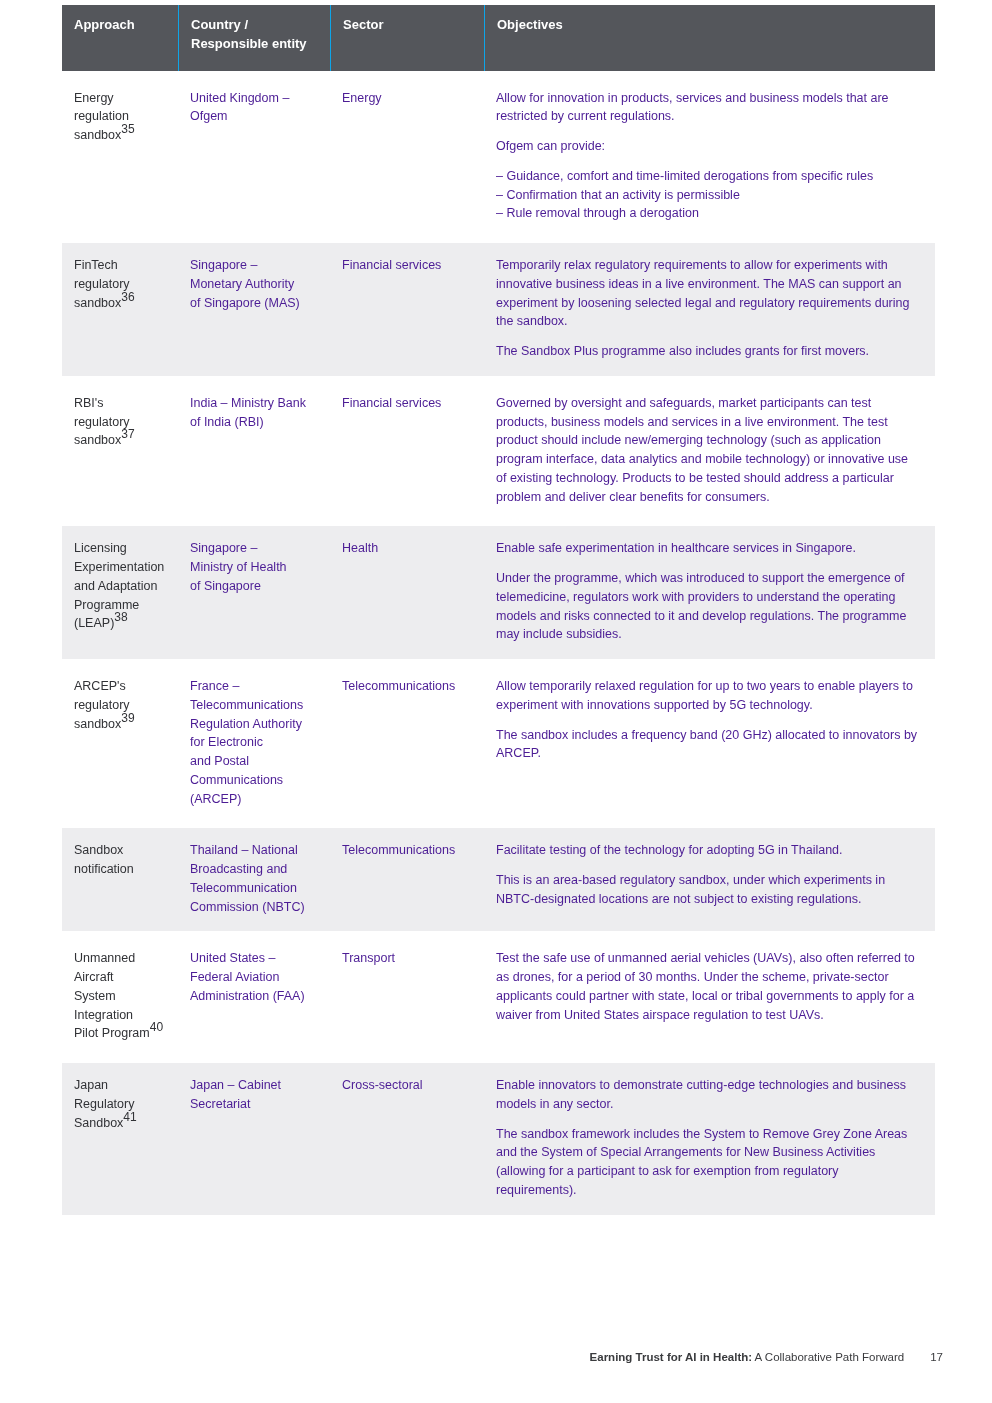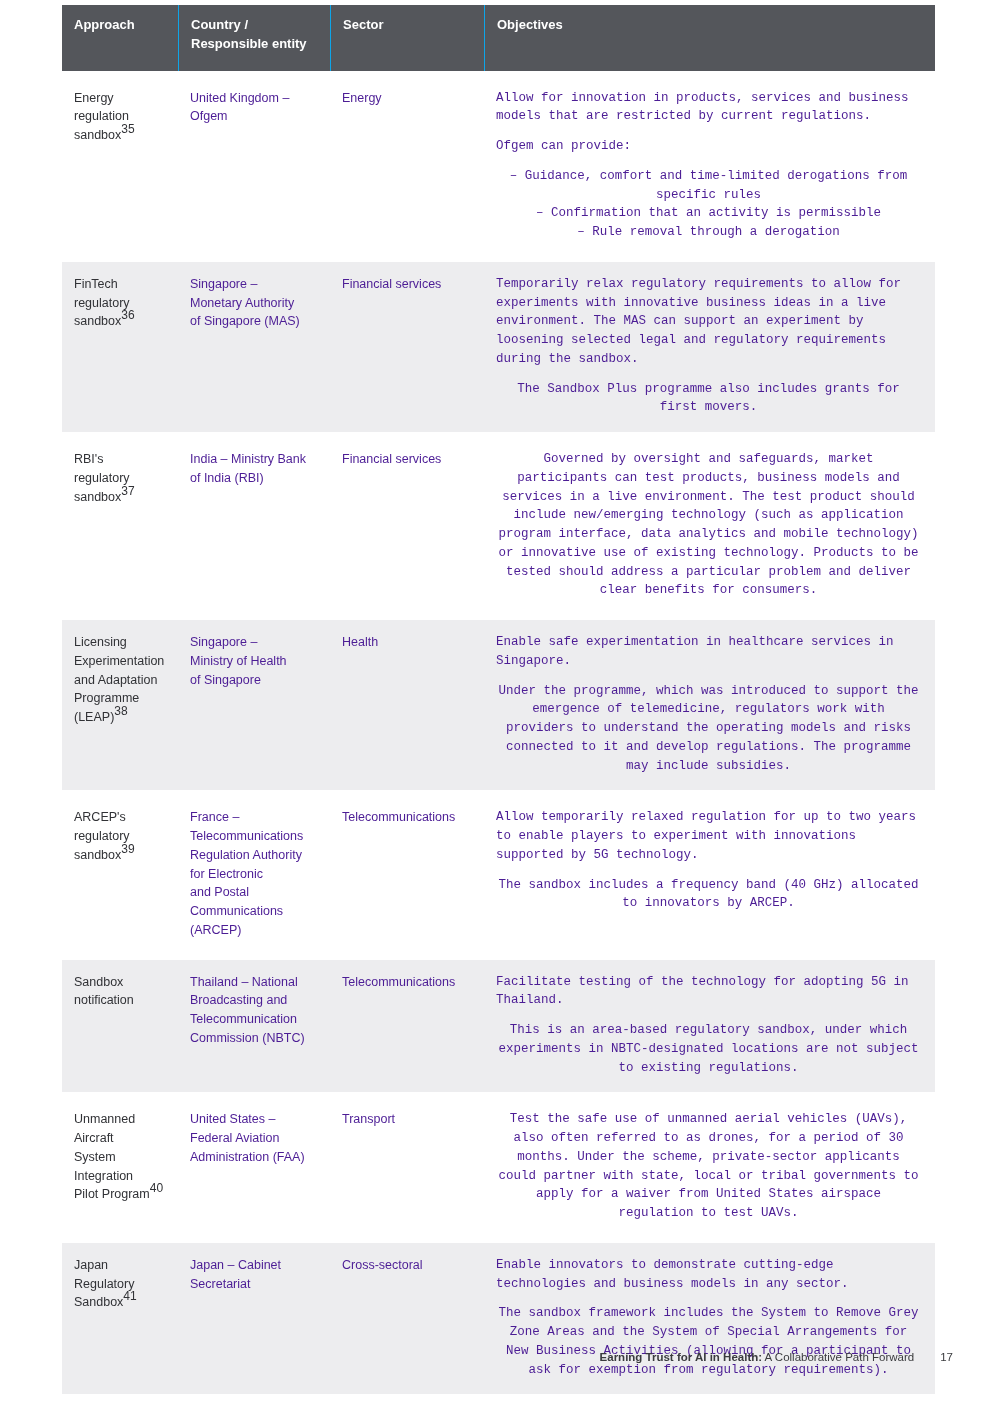--- a/index.html
+++ b/index.html
@@ -73,36 +73,35 @@
   tbody tr.shaded td { background: #ededef; }
 
   td.col-approach { color: #313236; }
   td.col-country, td.col-sector, td.col-objectives { color: #4c1d95; }
 
   .pre { white-space: pre-line; }
 
   td p {
     margin: 0 0 11px 0;
     white-space: pre-line;
-    font-family: Liberation Mono, monospace;
-  }
-  td p:last-child { margin-bottom: 0; text-align: center; }
+  }
+  td p:last-child { margin-bottom: 0; }
 
   sup {
     font-size: 12px;
     line-height: 0;
     position: relative;
     top: -1px;
     vertical-align: super;
   }
 
   
   .footer {
     position: absolute;
-    right: 39px;
+    right: 49px;
     bottom: 40px;
     font-size: 11.5px;
     color: #3a3b3e;
     white-space: nowrap;
   }
   .footer .footer-bold { font-weight: bold; }
   .footer .page-num { margin-left: 26px; }
 </style>
 </head>
 <body>
@@ -189,21 +188,21 @@
             <td class="col-country"><span class="pre">France –
 Telecommunications
 Regulation Authority
 for Electronic
 and Postal
 Communications
 (ARCEP)</span></td>
             <td class="col-sector"><span>Telecommunications</span></td>
             <td class="col-objectives">
               <p>Allow temporarily relaxed regulation for up to two years to enable players to experiment with innovations supported by 5G technology.</p>
-              <p>The sandbox includes a frequency band (40 GHz) allocated to innovators by ARCEP.</p>
+              <p>The sandbox includes a frequency band (20 GHz) allocated to innovators by ARCEP.</p>
             </td>
           </tr>
           <tr class="shaded">
             <td class="col-approach"><span class="pre">Sandbox
 notification</span></td>
             <td class="col-country"><span class="pre">Thailand – National
 Broadcasting and
 Telecommunication
 Commission (NBTC)</span></td>
             <td class="col-sector"><span>Telecommunications</span></td>

